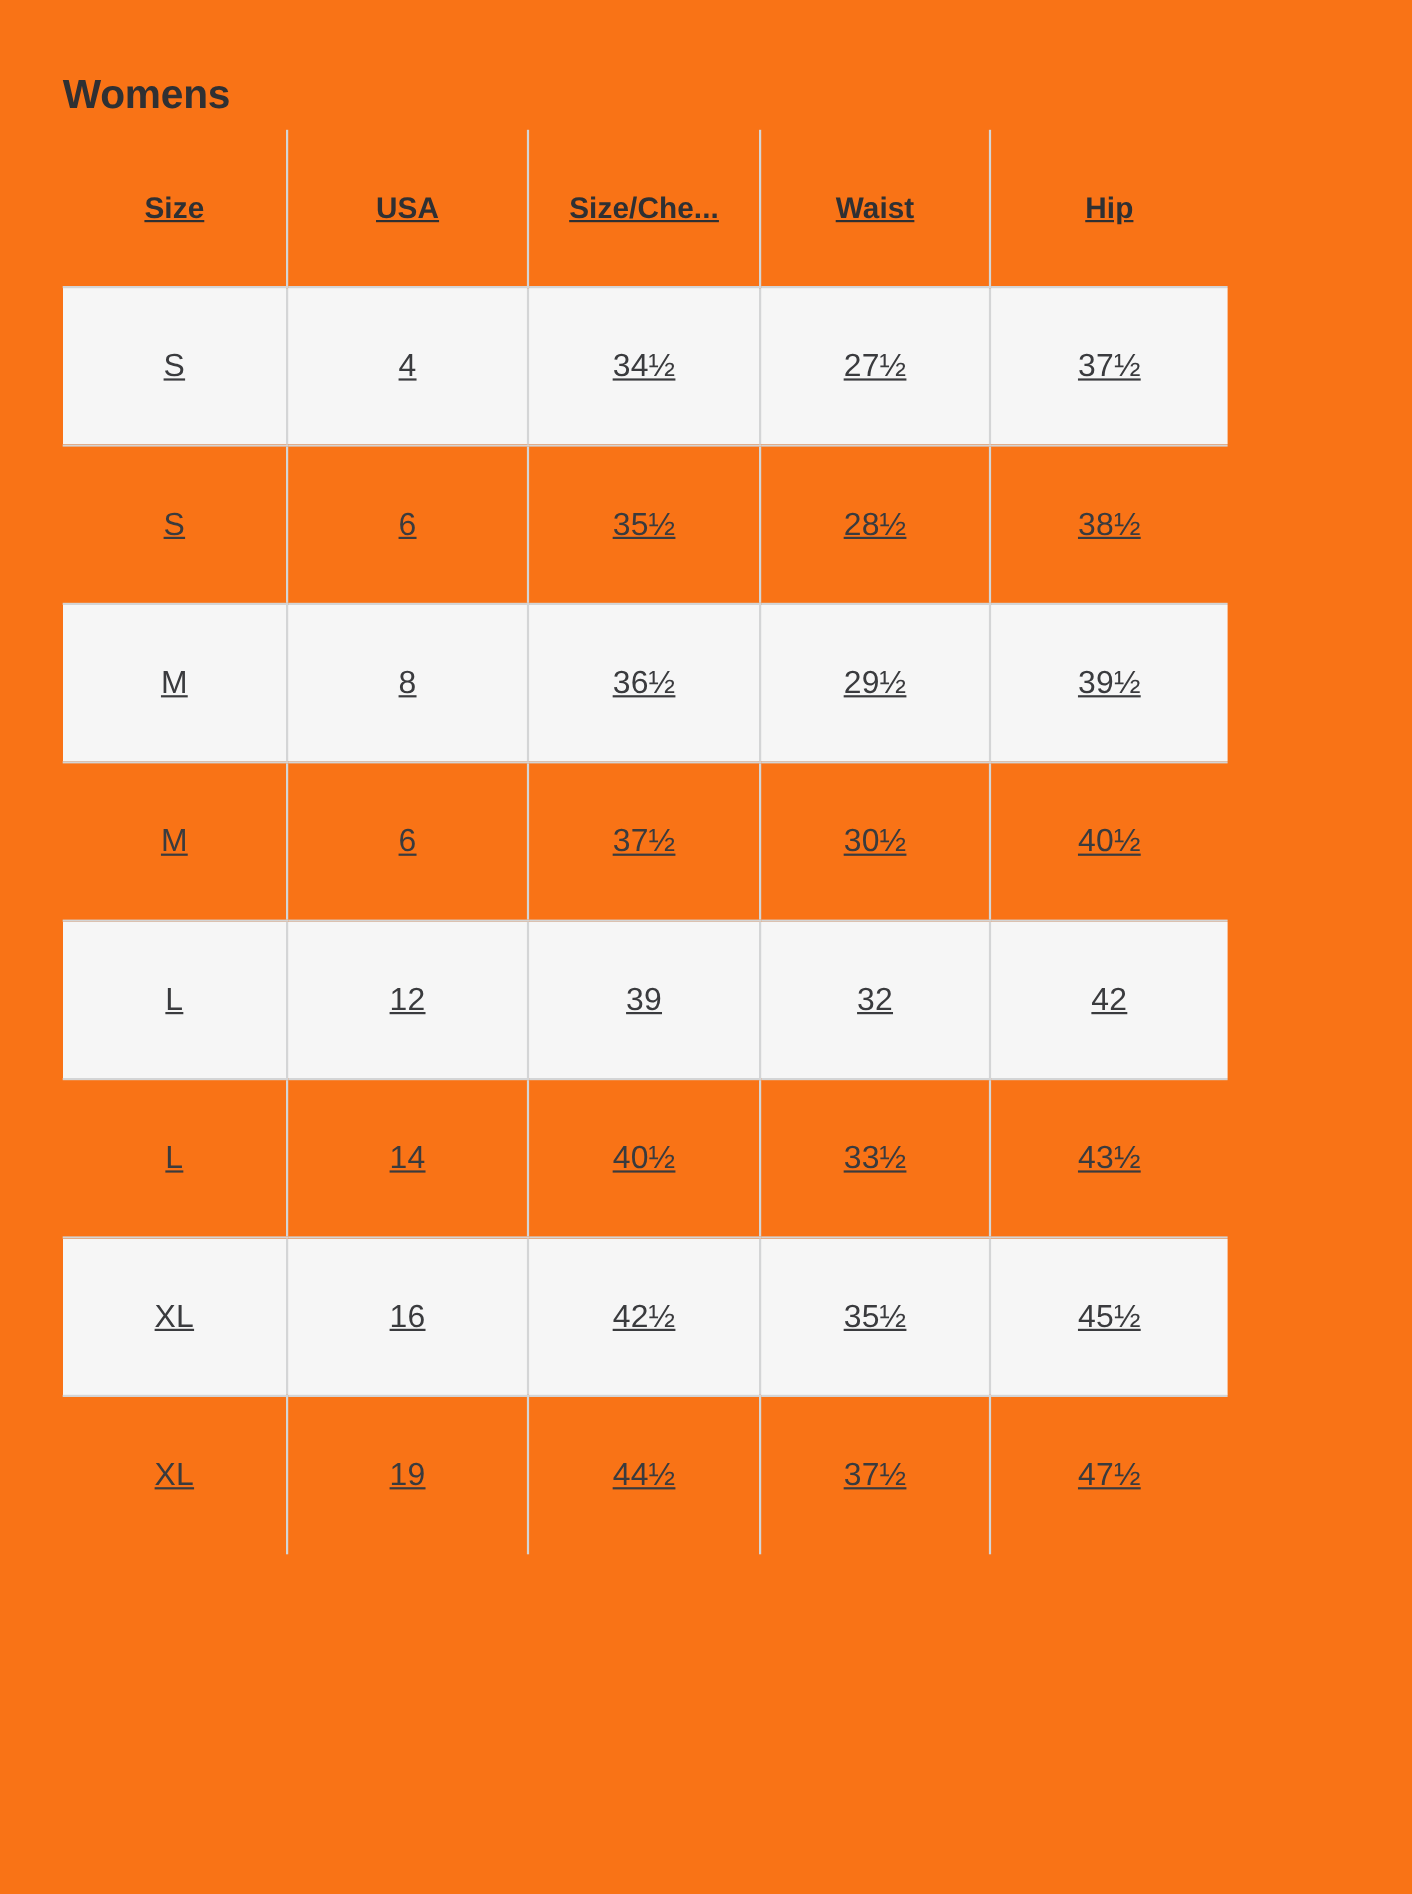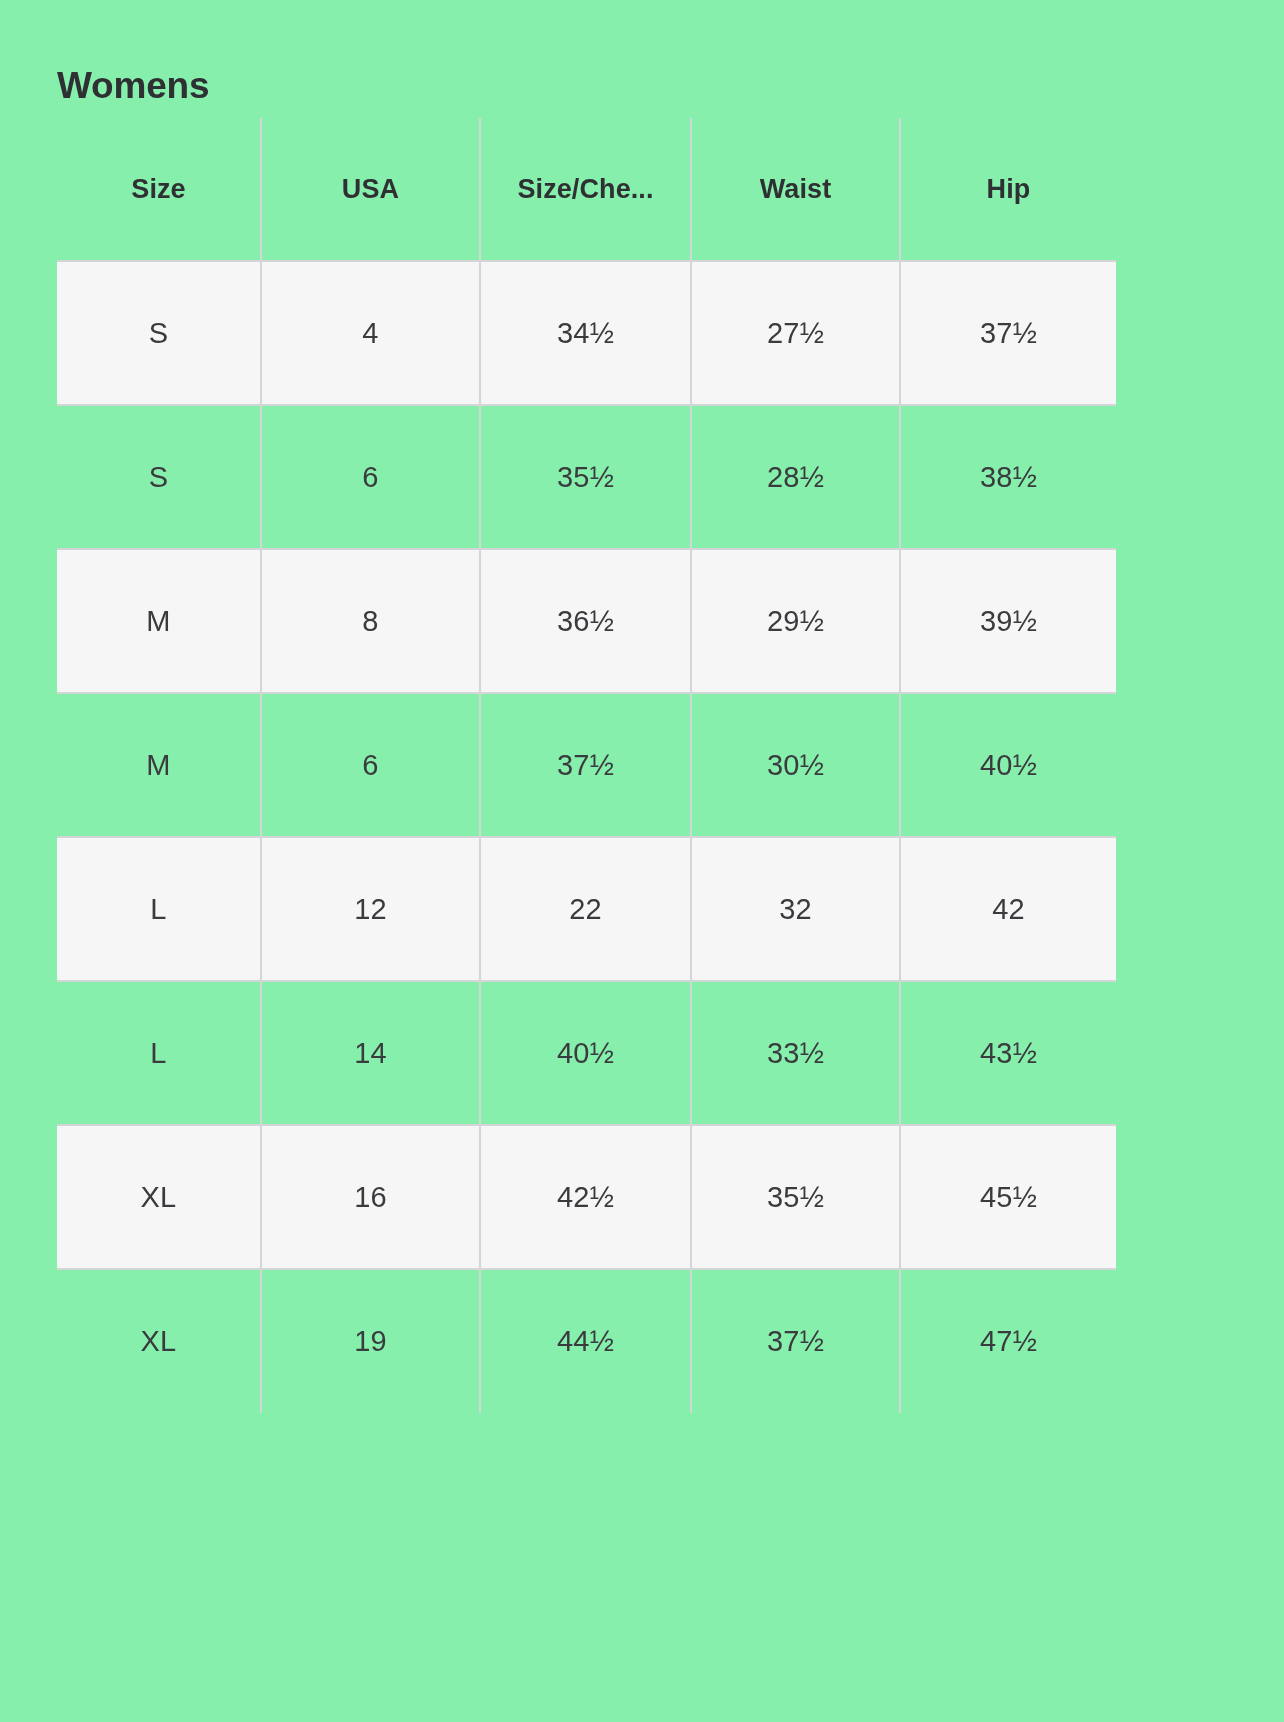--- a/index.html
+++ b/index.html
@@ -14,21 +14,21 @@
   body {
     font-family: "Liberation Sans", sans-serif;
     color: #2f3033;
     -webkit-font-smoothing: antialiased;
   }
 
   .page {
     position: relative;
     width: 1284px;
     height: 1722px;
-    background: #86efac;
+    background: #f97316;
   }
 
   .page-title {
     position: absolute;
     left: 57px;
     top: 40px;
     font-size: 37px;
     font-weight: 700;
     letter-spacing: -0.2px;
     color: #2f3033;
@@ -56,20 +56,21 @@
 
   table.size-chart th,
   table.size-chart td {
     text-align: center;
     vertical-align: middle;
     border-left: 2px solid #d4d5d6;
     padding: 0 6px;
     overflow: hidden;
     white-space: nowrap;
     text-overflow: ellipsis;
+    text-decoration: underline;
   }
 
   table.size-chart th:first-child,
   table.size-chart td:first-child {
     border-left: none;
   }
 
   table.size-chart thead th {
     height: 143px;
     font-size: 27px;
@@ -152,21 +153,21 @@
           <td>M</td>
           <td>6</td>
           <td>37½</td>
           <td>30½</td>
           <td>40½</td>
         </tr>
 
         <tr class="striped">
           <td>L</td>
           <td>12</td>
-          <td>22</td>
+          <td>39</td>
           <td>32</td>
           <td>42</td>
         </tr>
 
         <tr>
           <td>L</td>
           <td>14</td>
           <td>40½</td>
           <td>33½</td>
           <td>43½</td>

